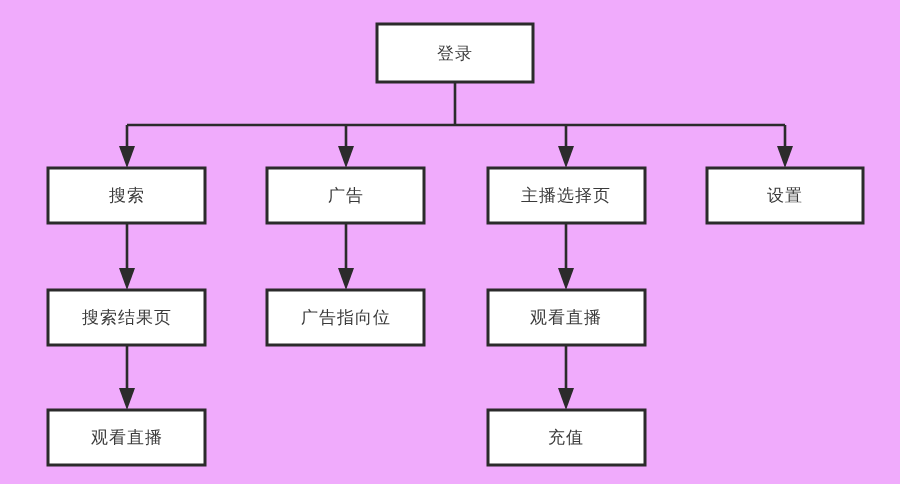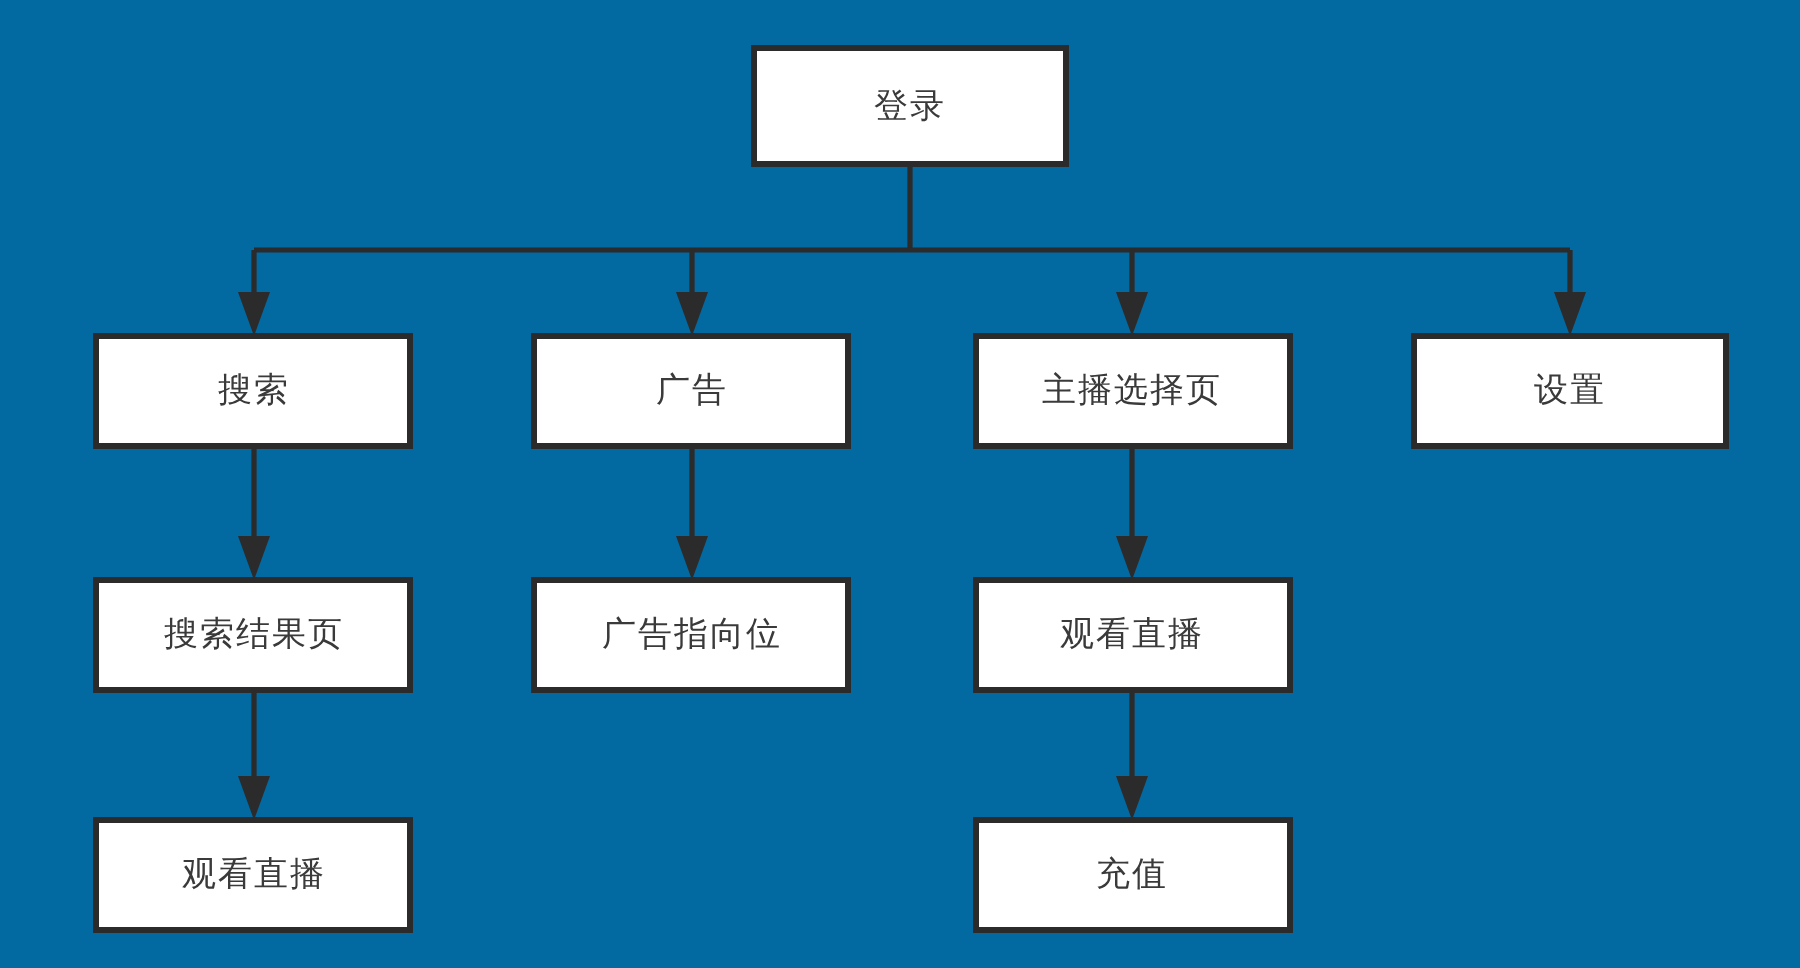--- a/index.html
+++ b/index.html
@@ -10,21 +10,21 @@
     width: 900px;
     height: 484px;
     background: #fdfdfd;
     font-family: "DejaVu Sans", "Liberation Sans", sans-serif;
     overflow: hidden;
   }
   #flow-root {
     position: relative;
     width: 900px;
     height: 484px;
-    background: #0369a1;
+    background: #f0abfc;
   }
   svg.flow-svg {
     position: absolute;
     top: 0;
     left: 0;
     width: 900px;
     height: 484px;
     display: block;
   }
   .node-rect {

